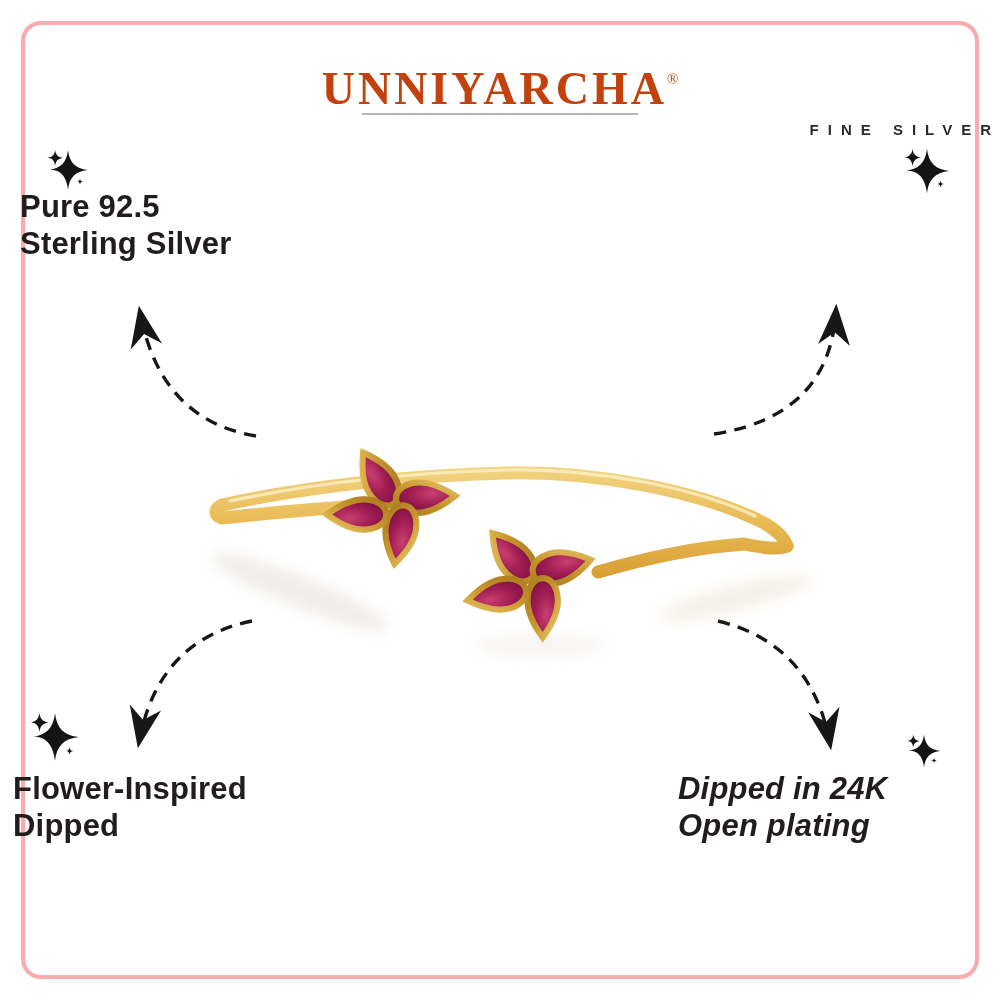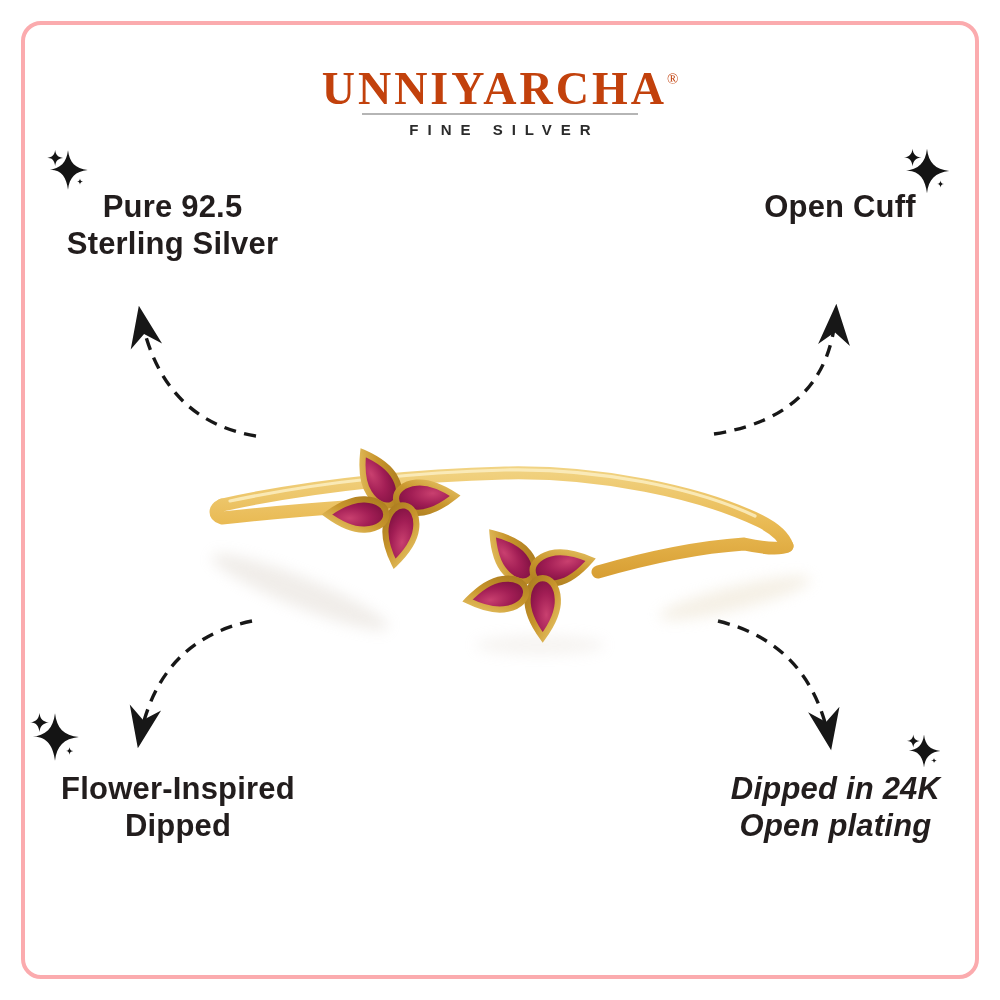--- a/index.html
+++ b/index.html
@@ -15,24 +15,25 @@
   .logo{position:absolute;top:56px;left:0;width:1000px;text-align:center;color:#1c1c1c;}
   .logo-name{
     font-family:"Liberation Serif",serif;font-size:46px;font-weight:700;
     letter-spacing:3px;line-height:46px;color:#c2410c;
   }
   .logo-name sup{font-size:15px;font-weight:400;vertical-align:20px;letter-spacing:0;}
   .logo-divider{width:276px;height:2px;background:#b5b5b5;margin:1px auto 0 auto;}
   .logo-tagline{
     margin-top:6px;font-size:15px;font-weight:600;letter-spacing:9px;text-indent:9px;
     color:#2b2b2b;
+    text-align:right;
   }
   
   .feature{
-    position:absolute;text-align:center;color:#221d1d;
+    position:absolute;color:#221d1d;
     font-size:31px;font-weight:600;line-height:37px;letter-spacing:.2px;
   }
   .feature span{display:block;}
   .f-tl{left:20px;top:188px;width:305px;}
   .f-tr{left:690px;top:188px;width:300px;}
   .f-bl{left:13px;top:770px;width:330px;}
   .f-br{left:678px;top:770px;width:315px;font-style:italic;}
   .sparkle{position:absolute;}
   .sp-tl{left:44px;top:146px;width:48px;height:48px;}
   .sp-tr{left:900px;top:144px;width:54px;height:54px;}
@@ -80,21 +81,20 @@
       <path transform="translate(-15,-14) scale(0.40)" d="M0,-23 C1.7,-8.5 8.5,-1.7 23,0 C8.5,1.7 1.7,8.5 0,23 C-1.7,8.5 -8.5,-1.7 -23,0 C-8.5,-1.7 -1.7,-8.5 0,-23 Z"></path>
       <path transform="translate(14,13.5) scale(0.16)" d="M0,-23 C1.7,-8.5 8.5,-1.7 23,0 C8.5,1.7 1.7,8.5 0,23 C-1.7,8.5 -8.5,-1.7 -23,0 C-8.5,-1.7 -1.7,-8.5 0,-23 Z"></path>
     </g>
   </svg>
 
   <div class="feature f-tl">
     <span>Pure 92.5</span>
     <span>Sterling Silver</span>
   </div>
   <div class="feature f-tr">
-    <span>Open Cuff</span>
   </div>
   <div class="feature f-bl">
     <span>Flower-Inspired</span>
     <span>Dipped</span>
   </div>
   <div class="feature f-br">
     <span>Dipped in 24K</span>
     <span>Open plating</span>
   </div>
 

